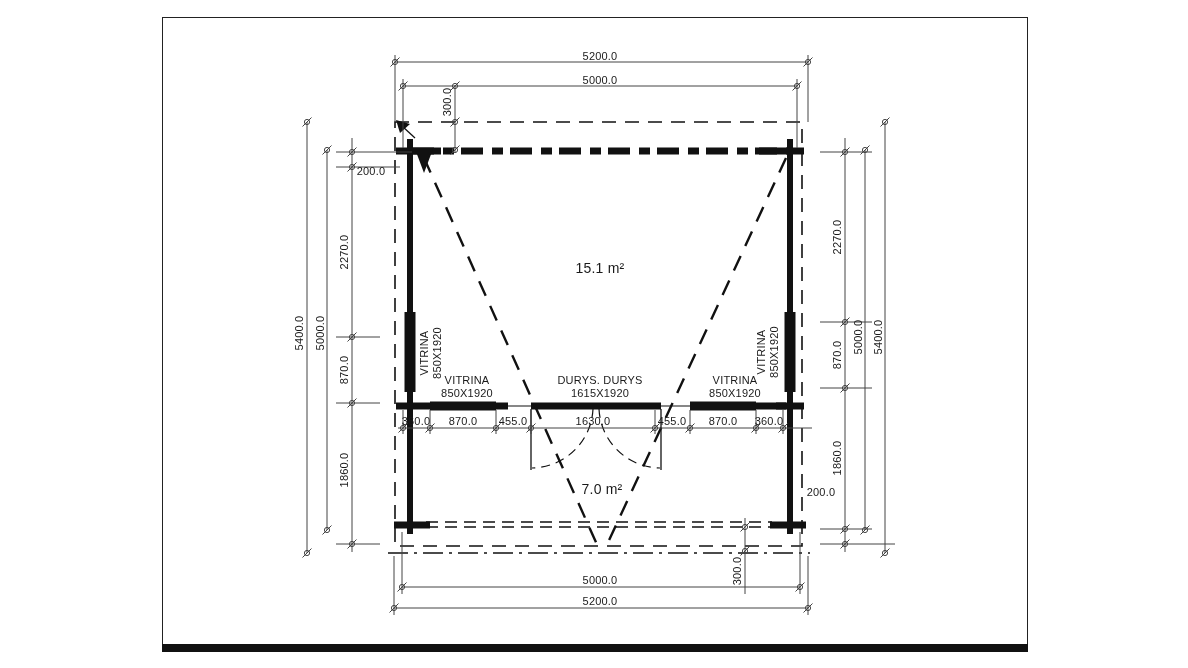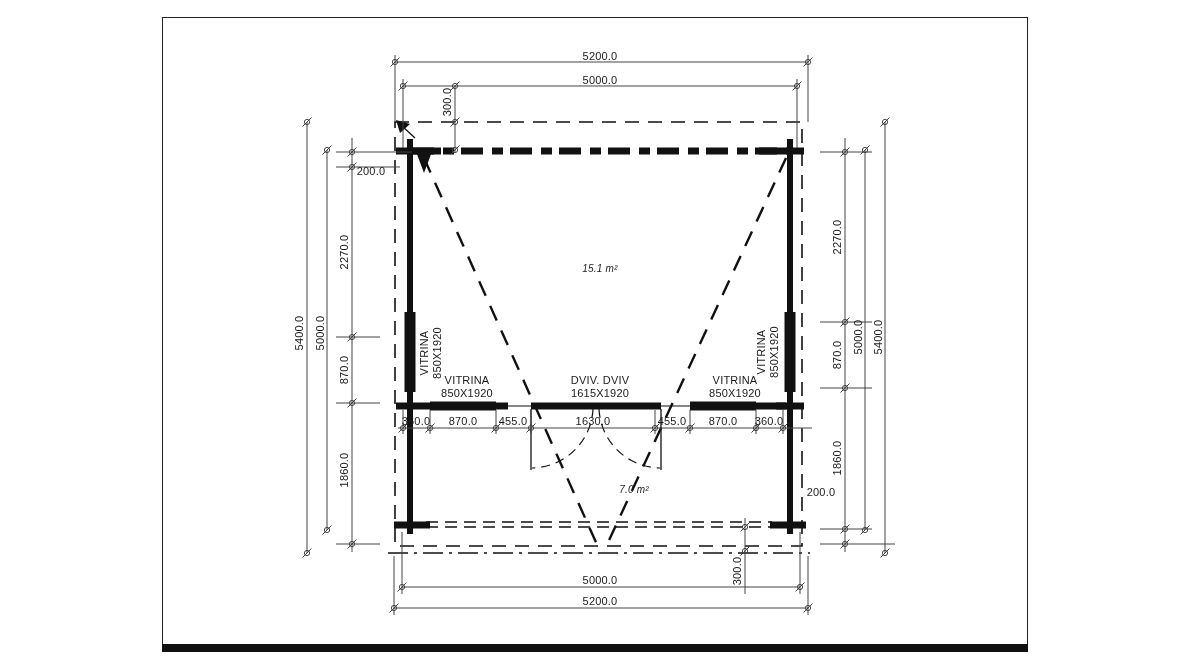--- a/index.html
+++ b/index.html
@@ -3,21 +3,21 @@
 <meta charset="utf-8">
 <style>
   html,body{margin:0;padding:0;background:#fff;}
   #stage{position:relative;width:1056px;height:668px;background:#ffffff;overflow:hidden;
          font-family:"Liberation Sans", sans-serif;color:#1a1a1a;}
   .sheet{position:absolute;left:162px;top:17px;width:864px;height:629px;border:1.5px solid #222;background:#fff;}
   .sheet-bottom-bar{position:absolute;left:162px;top:644px;width:866px;height:8px;background:#111;}
   svg{position:absolute;left:0;top:0;}
   .lbl{position:absolute;transform:translate(-50%,-50%);font-size:11px;white-space:nowrap;letter-spacing:0.2px;}
   .lbl.rot{transform:translate(-50%,-50%) rotate(-90deg);}
-  .room{font-size:10px;font-style:italic;}
+  .room{font-size:14px;}
   .win{font-size:11px;text-align:center;line-height:13px;}
   .win.rot{transform:translate(-50%,-50%) rotate(-90deg);}
   .win .l2{display:block;}
 </style>
 </head>
 <body>
 
 <div id="stage">
   <div class="sheet"></div>
   <div class="sheet-bottom-bar"></div>
@@ -201,35 +201,35 @@
 
   <div class="lbl" style="left:416px;top:421px;">360.0</div>
   <div class="lbl" style="left:463px;top:421px;">870.0</div>
   <div class="lbl" style="left:513px;top:421px;">455.0</div>
   <div class="lbl" style="left:593px;top:421px;text-align:right;">1630.0</div>
   <div class="lbl" style="left:672px;top:421px;">455.0</div>
   <div class="lbl" style="left:723px;top:421px;">870.0</div>
   <div class="lbl" style="left:769px;top:421px;">360.0</div>
 
   <div class="lbl room" style="left:600px;top:268px;">15.1 m²</div>
-  <div class="lbl room" style="left:634px;top:489px;">7.0 m²</div>
+  <div class="lbl room" style="left:602px;top:489px;">7.0 m²</div>
 
   <div class="win rot lbl" style="left:431px;top:353px;">
     <span>VITRINA</span>
     <span class="l2">850X1920</span>
   </div>
   <div class="win rot lbl" style="left:768px;top:352px;">
     <span>VITRINA</span>
     <span class="l2">850X1920</span>
   </div>
   <div class="win lbl" style="left:467px;top:387px;">
     <span>VITRINA</span>
     <span class="l2">850X1920</span>
   </div>
   <div class="win lbl" style="left:600px;top:387px;">
-    <span>DVIV. DVIV</span>
+    <span>DURYS. DURYS</span>
     <span class="l2">1615X1920</span>
   </div>
   <div class="win lbl" style="left:735px;top:387px;">
     <span>VITRINA</span>
     <span class="l2">850X1920</span>
   </div>
 </div>
 
 </body></html>

